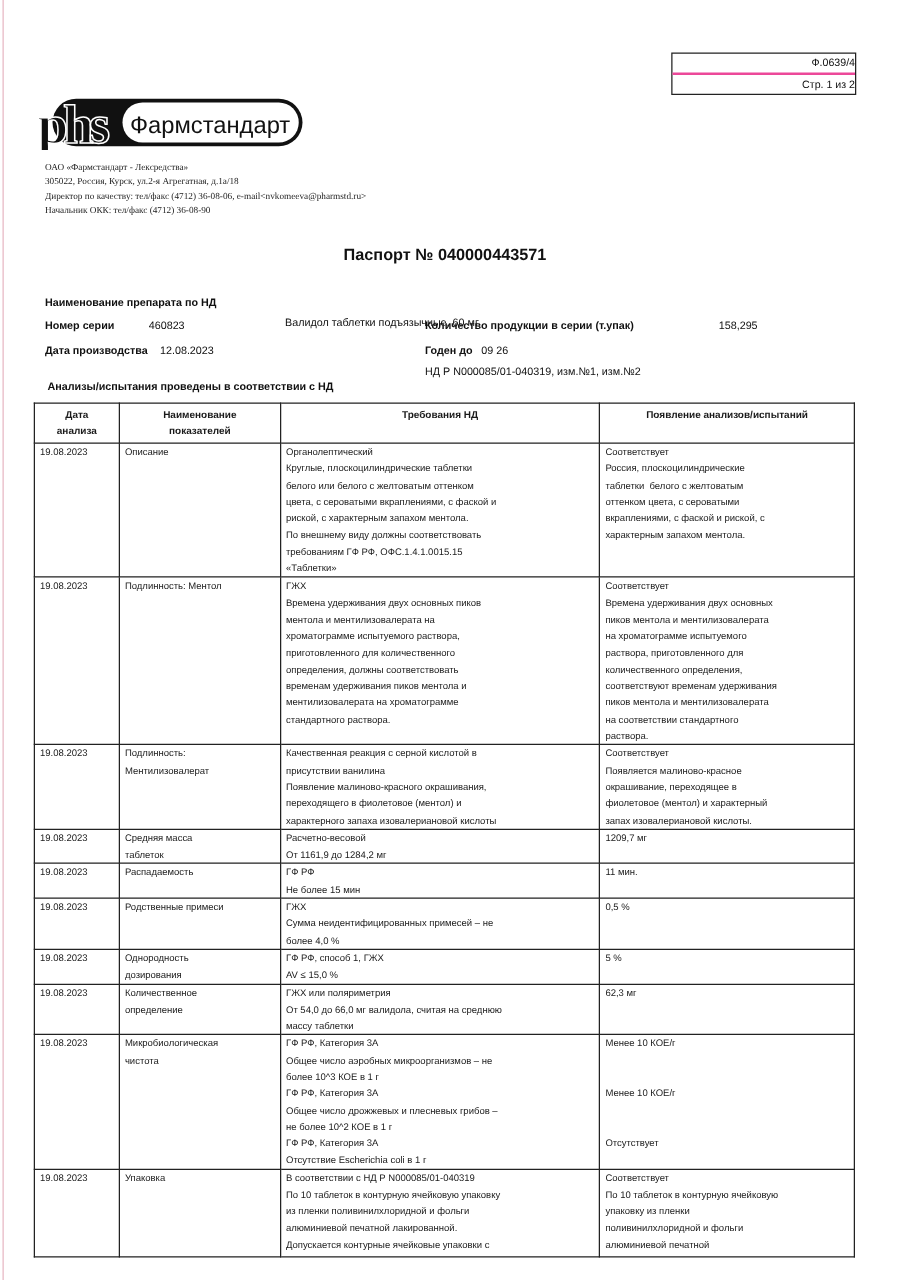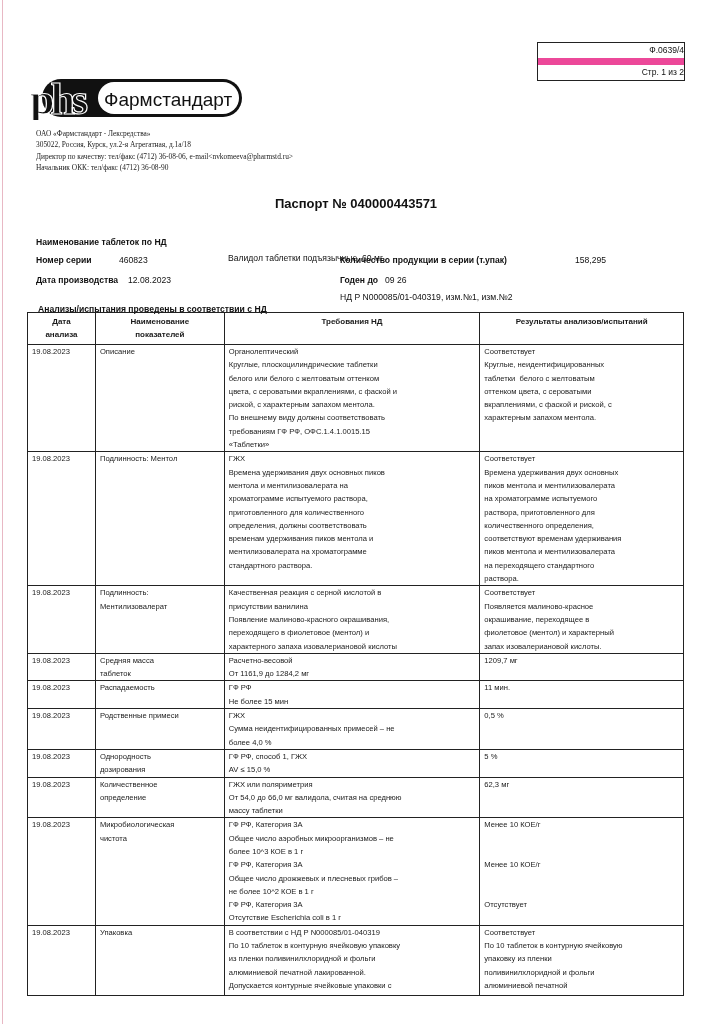--- a/index.html
+++ b/index.html
@@ -6,36 +6,36 @@
   body {
     width: 724px; height: 1024px; position: relative; overflow: hidden;
     background: #ffffff; color: #111;
     font-family: "Liberation Sans", sans-serif;
   }
   .edge-line { position: absolute; left: 2px; top: 0; width: 1px; height: 1024px; background: #e8b8c4; }
 
   
   .form-box { position: absolute; left: 537px; top: 42px; width: 146px; border: 1px solid #222; font-size: 8.5px; }
   .form-box div { height: 15px; line-height: 15px; text-align: right; }
-  .form-box div + div { border-top: 7px solid #ec4899; }
+  .form-box div + div { border-top: 2px solid #ec4899; }
 
   
   .logo { position: absolute; left: 28px; top: 76px; width: 236px; height: 44px; }
   .logo svg { display: block; }
 
   .company { position: absolute; left: 36px; top: 128px; font-family: "Liberation Serif", serif; font-size: 7.4px; line-height: 11.3px; color: #222; }
 
   .title { position: absolute; left: 0; width: 712px; top: 196px; text-align: center; font-weight: bold; font-size: 13px; color: #111; }
 
   .meta { position: absolute; font-size: 8.6px; color: #111; white-space: nowrap; }
   .meta b { font-weight: bold; }
 
   
   table.results {
-    position: absolute; left: 27px; top: 312px; width: 657px;
+    position: absolute; left: 27px; top: 322px; width: 657px;
     border-collapse: collapse; font-size: 7.6px; line-height: 13.3px; color: #1a1a1a;
   }
   table.results th, table.results td { border: 1px solid #222; vertical-align: top; padding: 0 4px; }
   table.results th { font-weight: bold; text-align: center; font-size: 8px; vertical-align: top; padding-top: 2px; }
   table.results td.date { text-align: left; }
   table.results col.c1 { width: 68px; }
   table.results col.c2 { width: 129px; }
   table.results col.c3 { width: 256px; }
   table.results col.c4 { width: 204px; }
   table.results tbody tr:last-child td { border-bottom: 1px solid #222; }
@@ -63,21 +63,21 @@
 
 <div class="company">
   <div>ОАО «Фармстандарт - Лексредства»</div>
   <div>305022, Россия, Курск, ул.2-я Агрегатная, д.1а/18</div>
   <div>Директор по качеству: тел/факс (4712) 36-08-06, e-mail&lt;nvkomeeva@pharmstd.ru&gt;</div>
   <div>Начальник ОКК: тел/факс (4712) 36-08-90</div>
 </div>
 
 <div class="title">Паспорт № 040000443571</div>
 
-<div class="meta" style="left:36px; top:237px;"><b>Наименование таблеток по НД</b></div>
+<div class="meta" style="left:36px; top:237px;"><b>Наименование препарата по НД</b></div>
 <div class="meta" style="left:228px; top:237px;margin-top:16px;">Валидол таблетки подъязычные, 60 мг</div>
 
 <div class="meta" style="left:36px; top:255px;"><b>Номер серии</b></div>
 <div class="meta" style="left:119px; top:255px;">460823</div>
 <div class="meta" style="left:340px; top:255px;"><b>Количество продукции в серии (т.упак)</b></div>
 <div class="meta" style="left:575px; top:255px;">158,295</div>
 
 <div class="meta" style="left:36px; top:275px;"><b>Дата производства</b></div>
 <div class="meta" style="left:128px; top:275px;">12.08.2023</div>
 <div class="meta" style="left:340px; top:275px;"><b>Годен до</b></div>
@@ -93,42 +93,42 @@
       <col class="c3">
       <col class="c4">
     </colgroup>
   <thead>
     <tr style="height:32px;">
       <th style="white-space:pre-line;">Дата
 анализа</th>
       <th style="white-space:pre-line;margin-left:46px;">Наименование
 показателей</th>
       <th>Требования НД</th>
-      <th>Результаты анализов/испытаний</th>
+      <th>Появление анализов/испытаний</th>
     </tr>
   </thead>
   <tbody id="rows">
       <tr style="height: 103px;">
         <td class="date">19.08.2023</td>
         <td>
           <span class="line">Описание</span>
         </td>
         <td>
           <span class="line">Органолептический</span>
           <span class="line">Круглые, плоскоцилиндрические таблетки</span>
           <span class="line">белого или белого с желтоватым оттенком</span>
           <span class="line">цвета, с сероватыми вкраплениями, с фаской и</span>
           <span class="line">риской, с характерным запахом ментола.</span>
           <span class="line">По внешнему виду должны соответствовать</span>
           <span class="line">требованиям ГФ РФ, ОФС.1.4.1.0015.15</span>
           <span class="line">«Таблетки»</span>
         </td>
         <td>
           <span class="line">Соответствует</span>
-          <span class="line">Круглые, неидентифицированных</span>
+          <span class="line">Россия, плоскоцилиндрические</span>
           <span class="line">таблетки  белого с желтоватым</span>
           <span class="line">оттенком цвета, с сероватыми</span>
           <span class="line">вкраплениями, с фаской и риской, с</span>
           <span class="line">характерным запахом ментола.</span>
         </td>
       </tr>
       <tr style="height: 133px;">
         <td class="date">19.08.2023</td>
         <td>
           <span class="line">Подлинность: Ментол</span>
@@ -146,21 +146,21 @@
         </td>
         <td>
           <span class="line">Соответствует</span>
           <span class="line">Времена удерживания двух основных</span>
           <span class="line">пиков ментола и ментилизовалерата</span>
           <span class="line">на хроматограмме испытуемого</span>
           <span class="line">раствора, приготовленного для</span>
           <span class="line">количественного определения,</span>
           <span class="line">соответствуют временам удерживания</span>
           <span class="line">пиков ментола и ментилизовалерата</span>
-          <span class="line">на переходящего стандартного</span>
+          <span class="line">на соответствии стандартного</span>
           <span class="line">раствора.</span>
         </td>
       </tr>
       <tr style="height: 67px;">
         <td class="date">19.08.2023</td>
         <td>
           <span class="line">Подлинность:</span>
           <span class="line">Ментилизовалерат</span>
         </td>
         <td>

